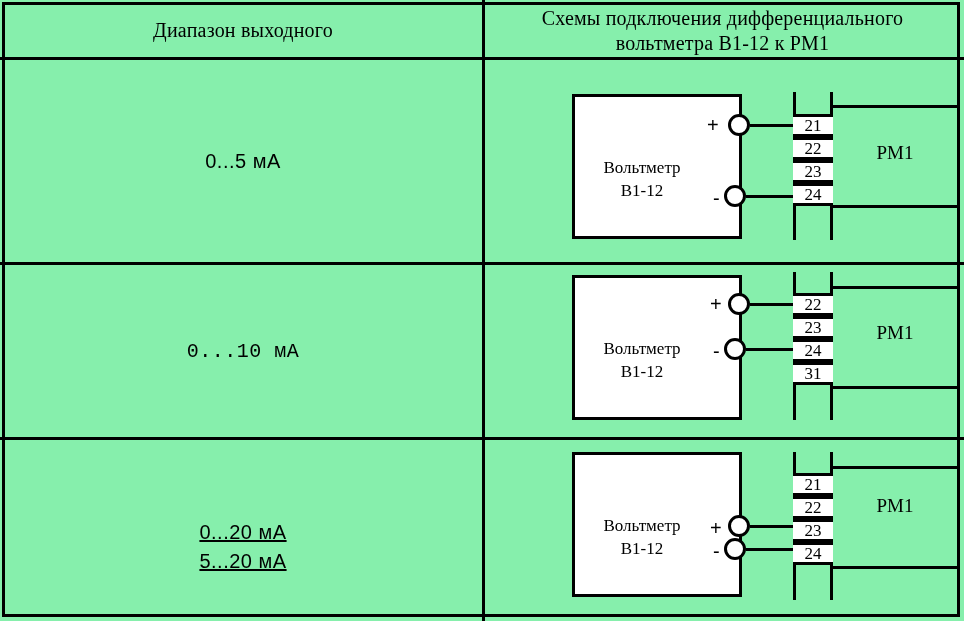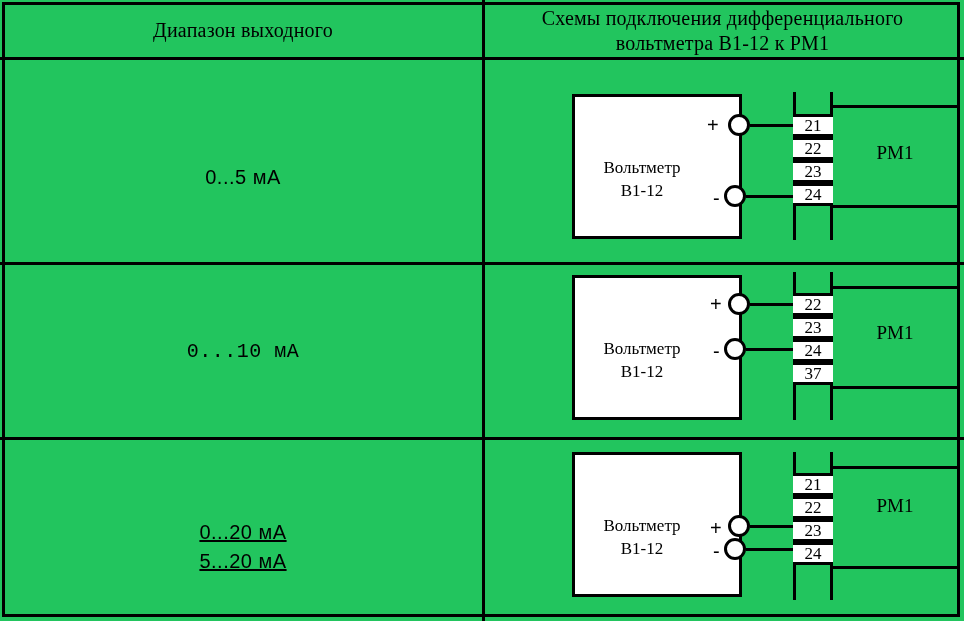--- a/index.html
+++ b/index.html
@@ -10,21 +10,21 @@
   }
   body {
     font-family: "Liberation Serif", "DejaVu Serif", serif;
     color: #000000;
     -webkit-font-smoothing: none;
   }
   #page {
     position: relative;
     width: 964px;
     height: 621px;
-    background: #22c55e;
+    background: #86efac;
     overflow: hidden;
   }
 
   
   .table-frame {
     position: absolute;
     left: 2px;
     top: 2px;
     width: 958px;
     height: 615px;
@@ -153,21 +153,21 @@
 
   <div class="header-cell" style="left:4px; top:4px; width:478px; height:53px;">
     <span class="ln">Диапазон выходного</span>
   </div>
 
   <div class="header-cell" style="left:485px; top:4px; width:475px; height:53px;">
     <span class="ln">Схемы подключения дифференциального</span>
     <span class="ln">вольтметра В1-12 к РМ1</span>
   </div>
 
-  <div class="range-cell" style="left:4px; top:60px; width:478px; height:202px;margin-top:16px;">
+  <div class="range-cell" style="left:4px; top:60px; width:478px; height:202px;">
     <span>0...5 мА</span>
   </div>
 
   <div class="sch" style="left:0; top:0; width:964px; height:621px;">
 
     <div class="box" style="left:572px; top:94px; width:170px; height:145px;"></div>
     <div class="vm-label" style="left:582px; top:112px; width:120px;">
       <div>Вольтметр</div>
       <div>В1-12</div>
     </div>
@@ -208,21 +208,21 @@
     <div class="node" style="left:728px; top:293px;"></div>
     <span class="sign" style="left:713px; top:341px;">-</span>
     <div class="node" style="left:724px; top:338px;"></div>
     <div class="wire" style="left:750px; top:303px; width:45px;"></div>
     <div class="wire" style="left:746px; top:348px; width:49px;"></div>
     <div class="rail" style="left:793px; top:272px; height:148px;"></div>
     <div class="rail" style="left:830px; top:272px; height:148px;"></div>
     <div class="term" style="left:793px; top:293px; width:40px; height:23px;">22</div>
     <div class="term" style="left:793px; top:316px; width:40px; height:23px;">23</div>
     <div class="term" style="left:793px; top:339px; width:40px; height:23px;">24</div>
-    <div class="term" style="left:793px; top:362px; width:40px; height:23px;">37</div>
+    <div class="term" style="left:793px; top:362px; width:40px; height:23px;">31</div>
     <div class="wire" style="left:830px; top:286px; width:130px;"></div>
     <div class="wire" style="left:830px; top:386px; width:130px;"></div>
     <div class="pm-label" style="left:845px; top:322px; width:100px;">РМ1</div>
   </div>
 
   <div class="range-cell" style="left:4px; top:458px; width:478px; height:177px;text-decoration:underline;">
     <span>0...20 мА</span>
     <span>5...20 мА</span>
   </div>
 

